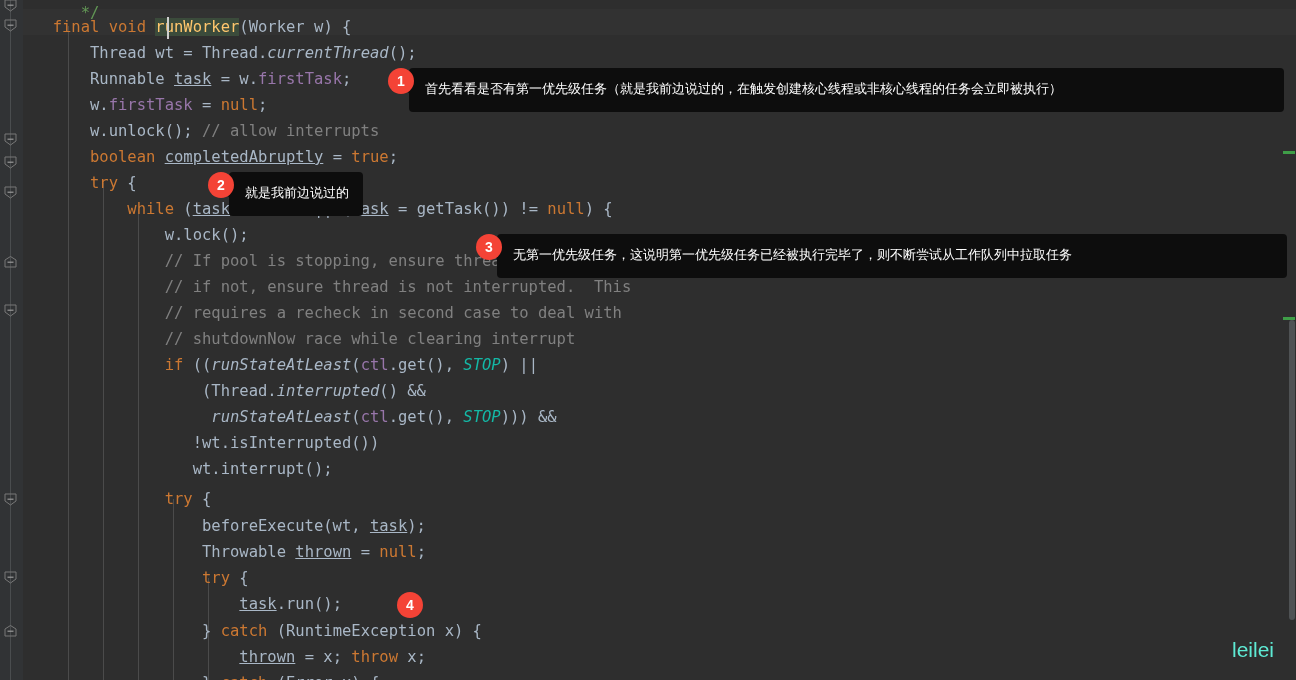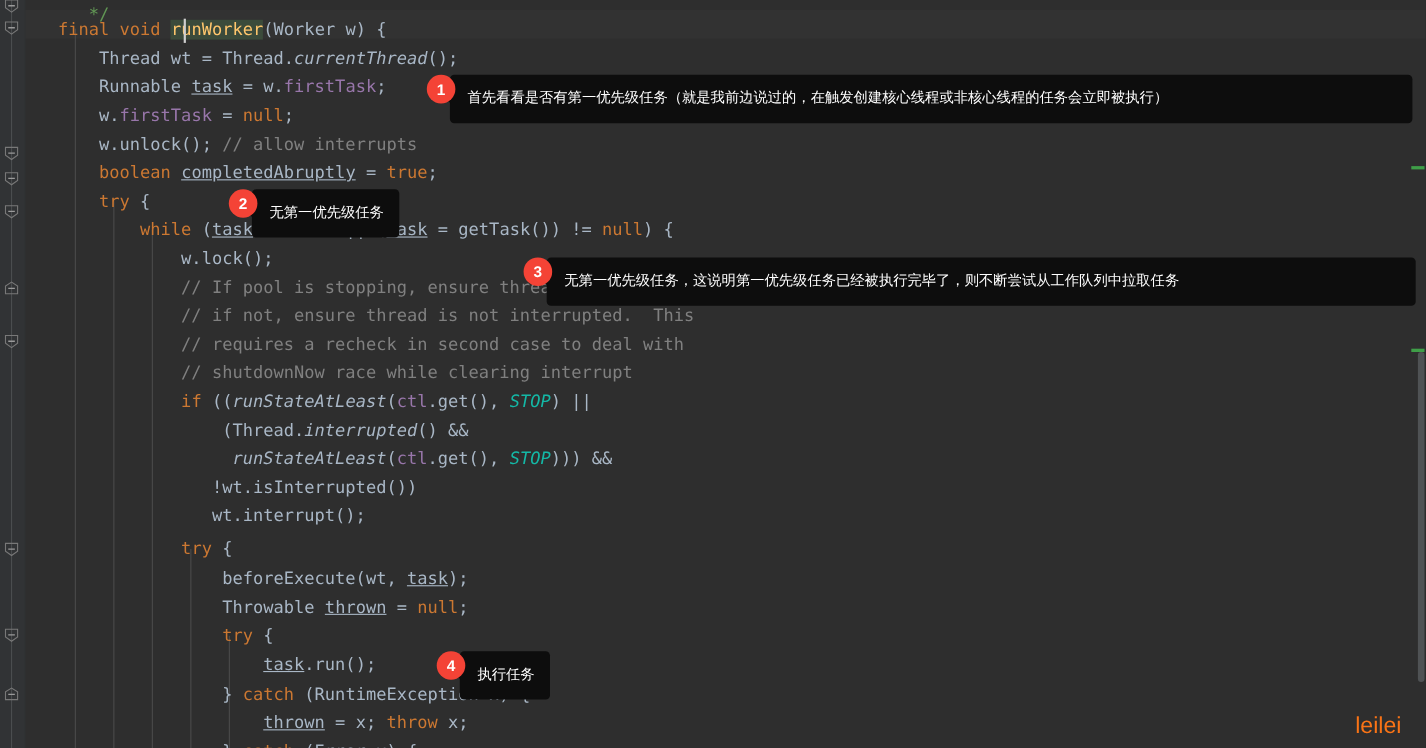--- a/index.html
+++ b/index.html
@@ -191,22 +191,22 @@
     height: 300px;
     background: #4f5254;
     border-radius: 3px;
     z-index: 7;
   }
 
   
   #watermark {
     position: absolute;
     right: 22px;
-    bottom: 8px;
-    color: #f97316;
+    bottom: 18px;
+    color: #5eead4;
     font-family: "Liberation Sans", sans-serif;
     font-size: 21px;
     z-index: 30;
   }
 </style>
 </head>
 <body>
 
 <div id="editor">
 
@@ -291,29 +291,28 @@
       </div>
     </div>
 
   <div id="annotations-layer">
       <div class="callout c1">
         <div class="badge">1</div>
         <div class="bubble">首先看看是否有第一优先级任务（就是我前边说过的，在触发创建核心线程或非核心线程的任务会立即被执行）</div>
       </div>
       <div class="callout c2">
         <div class="badge">2</div>
-        <div class="bubble">无第一优先级任务</div>
+        <div class="bubble">就是我前边说过的</div>
       </div>
       <div class="callout c3">
         <div class="badge">3</div>
         <div class="bubble">无第一优先级任务，这说明第一优先级任务已经被执行完毕了，则不断尝试从工作队列中拉取任务</div>
       </div>
       <div class="callout c4">
         <div class="badge">4</div>
-        <div class="bubble">执行任务</div>
       </div>
     </div>
 
   <div id="marker-strip">
       <div class="marker" style="top: 151px; background: rgb(63, 158, 72);"></div>
       <div class="marker" style="top: 317px; background: rgb(63, 158, 72);"></div>
     </div>
   <div id="scrollbar-thumb"></div>
 
   <div id="watermark">leilei</div>

